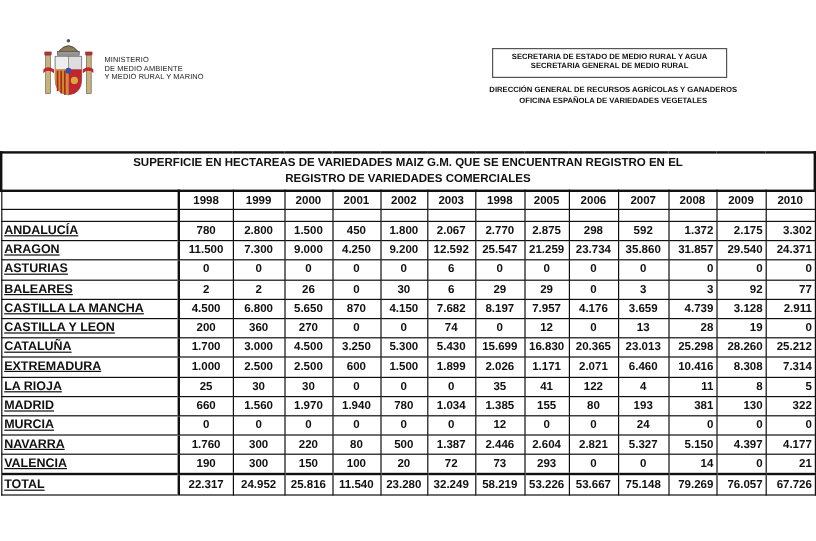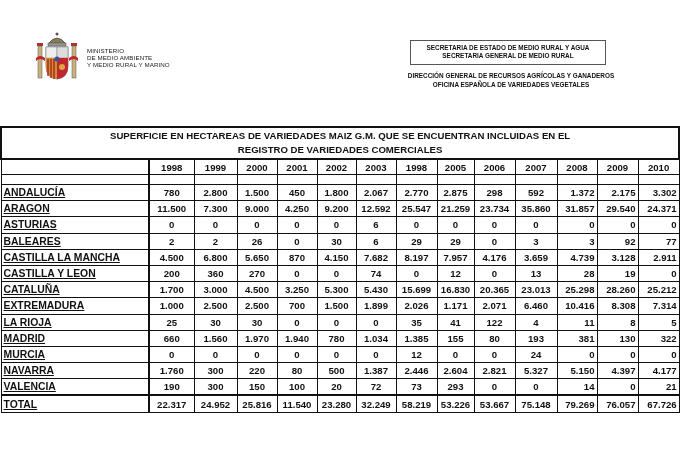--- a/index.html
+++ b/index.html
@@ -78,21 +78,21 @@
       <col style="width:37px">
     <col style="width:41px">
       <col style="width:42px">
       <col style="width:40px">
       <col style="width:41px">
       <col style="width:41px">
   </colgroup>
   <tbody id="tbody">
     <tr>
       <td class="title" colspan="14">
-        <div>SUPERFICIE EN HECTAREAS DE  VARIEDADES MAIZ G.M. QUE SE ENCUENTRAN INCLUIDAS EN EL</div>
+        <div>SUPERFICIE EN HECTAREAS DE  VARIEDADES MAIZ G.M. QUE SE ENCUENTRAN REGISTRO EN EL</div>
         <div>REGISTRO DE VARIEDADES COMERCIALES</div>
       </td>
     </tr>
     <tr class="years">
       <td class="lbl"></td>
       <td>1998</td>
       <td>1999</td>
       <td>2000</td>
       <td>2001</td>
       <td>2002</td>
@@ -231,21 +231,21 @@
         <td>23.013</td>
         <td class="r">25.298</td>
         <td class="r">28.260</td>
         <td class="r">25.212</td>
       </tr>
       <tr class="row ">
         <td class="lbl">EXTREMADURA</td>
         <td>1.000</td>
         <td>2.500</td>
         <td>2.500</td>
-        <td>700</td>
+        <td>600</td>
         <td>1.500</td>
         <td>1.899</td>
         <td>2.026</td>
         <td>1.171</td>
         <td>2.071</td>
         <td>6.460</td>
         <td class="r">10.416</td>
         <td class="r">8.308</td>
         <td class="r">7.314</td>
       </tr>

